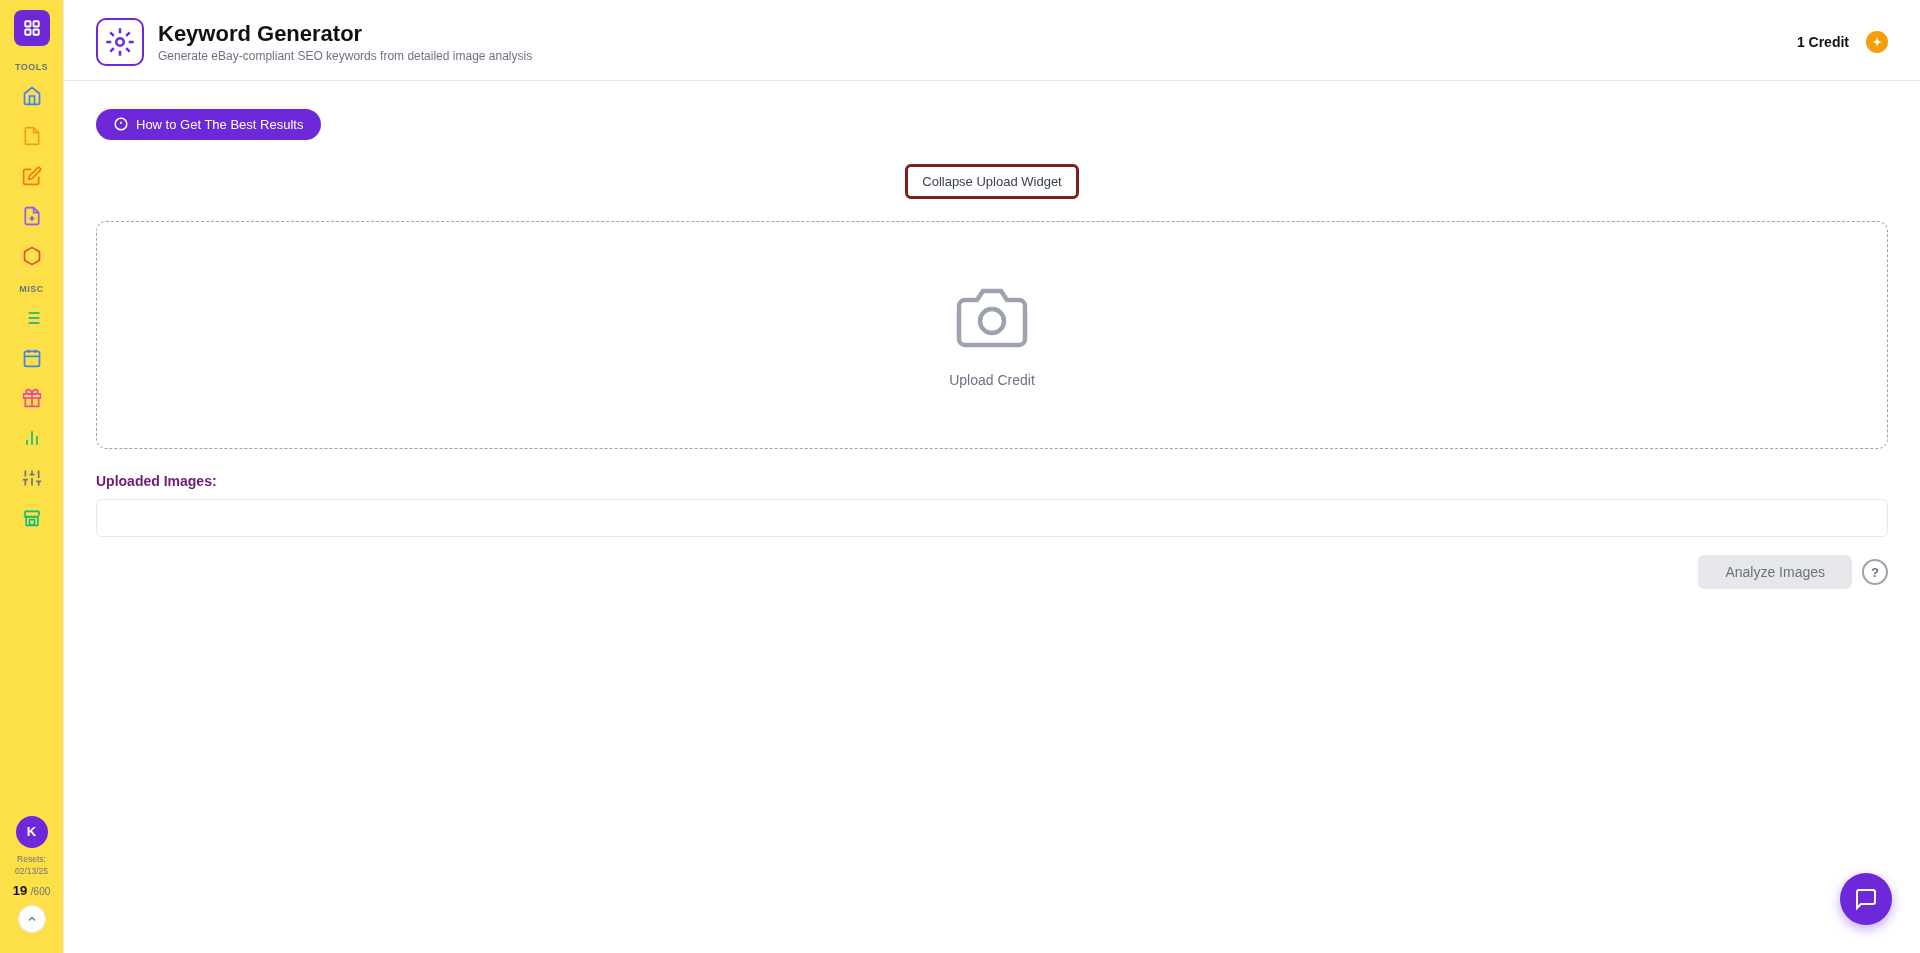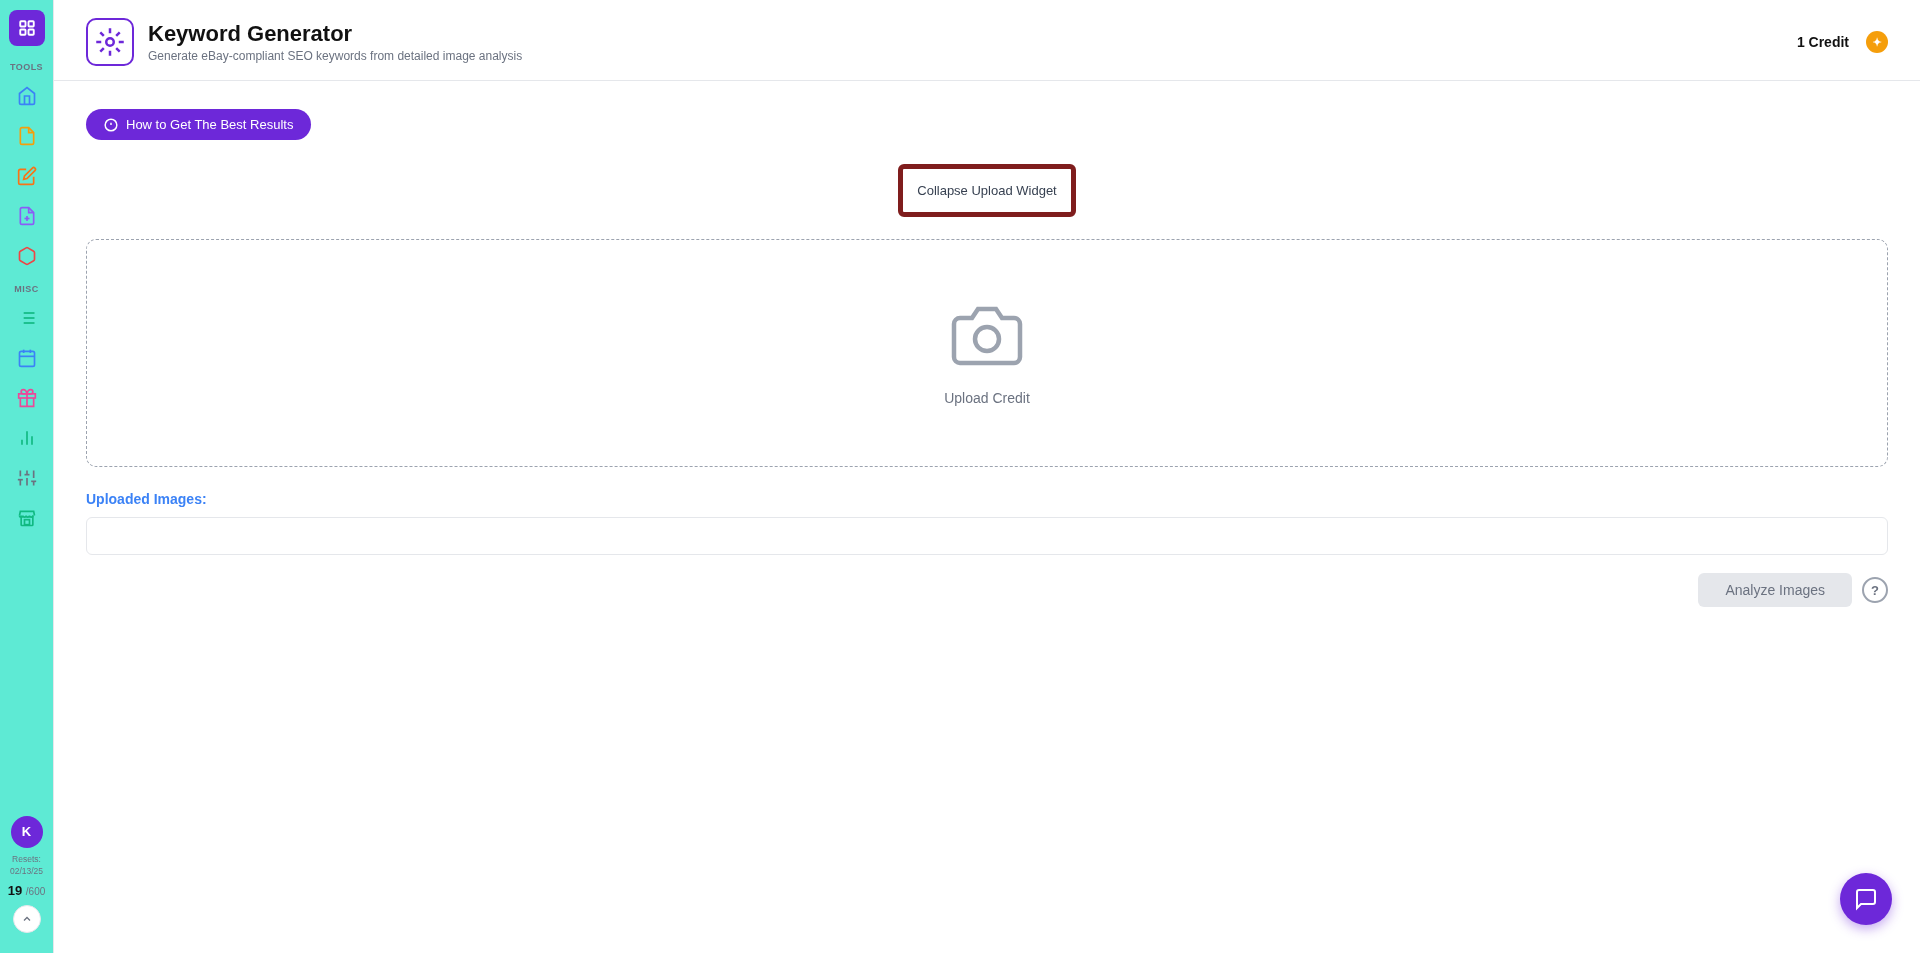--- a/index.html
+++ b/index.html
@@ -1,21 +1,21 @@
 <!DOCTYPE html>
 <html><head>
   <meta charset="utf-8">
   <style>
     * { box-sizing: border-box; margin: 0; padding: 0; }
     body { font-family: -apple-system, BlinkMacSystemFont, 'Segoe UI', sans-serif; background: #f5f5f5; display: flex; height: 100vh; overflow: hidden; }
 
     
     .sidebar {
-      width: 54px;
-      background: #5eead4;
+      width: 64px;
+      background: #fde047;
       display: flex;
       flex-direction: column;
       align-items: center;
       padding: 10px 0;
       border-right: 1px solid #e5e7eb;
       position: relative;
       z-index: 10;
     }
     .sidebar-top-btn {
       width: 36px;
@@ -162,43 +162,43 @@
 
     
     .content {
       padding: 28px 32px;
       flex: 1;
     }
 
     
     .how-to-btn {
       display: inline-flex;
-      align-items: flex-end;
+      align-items: flex-start;
       gap: 8px;
       background: #6d28d9;
       color: white;
       border: none;
       border-radius: 20px;
       padding: 8px 18px;
       font-size: 13px;
       font-weight: 500;
       cursor: pointer;
       margin-bottom: 24px;
     }
 
     
     .collapse-widget-btn {
       display: inline-flex;
       align-items: center;
       gap: 6px;
       background: white;
       color: #374151;
-      border: 5px solid #7f1d1d;
+      border: 3px solid #7f1d1d;
       border-radius: 6px;
-      padding: 14px 14px;
+      padding: 7px 14px;
       font-size: 13px;
       cursor: pointer;
       margin-bottom: 12px;
     }
 
     
     .upload-container {
       border: 1.5px dashed #9ca3af;
       border-radius: 10px;
       display: flex;
@@ -215,21 +215,21 @@
     }
     .upload-text {
       font-size: 14px;
       color: #6b7280;
     }
 
     
     .uploaded-label {
       font-size: 14px;
       font-weight: 600;
-      color: #3b82f6;
+      color: #701a75;
       margin-bottom: 10px;
     }
     .uploaded-bar {
       width: 100%;
       height: 38px;
       border: 1px solid #e5e7eb;
       border-radius: 6px;
       background: white;
       margin-bottom: 18px;
     }

